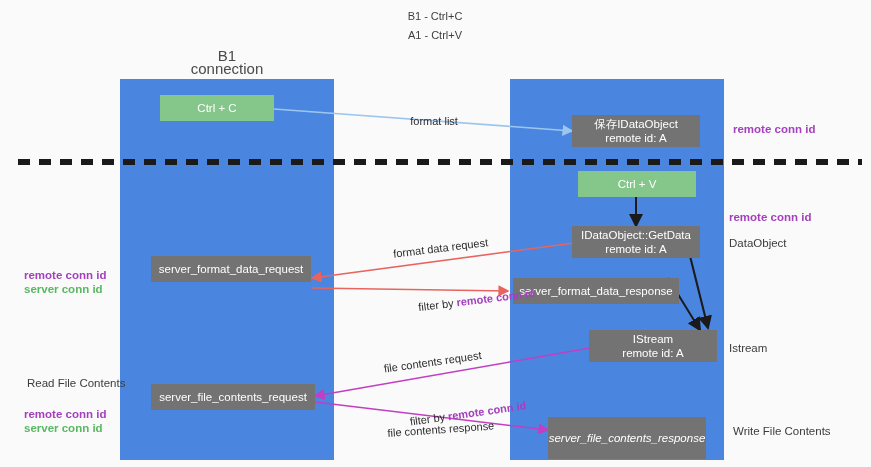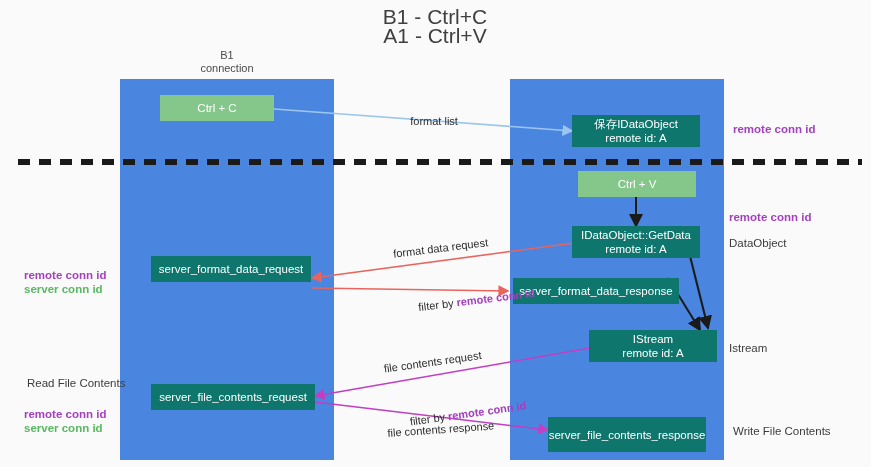--- a/index.html
+++ b/index.html
@@ -22,49 +22,49 @@
     background: #fafafa;
   }
   .col-band {
     position: absolute;
     background: #4a86e0;
   }
   .title {
     position: absolute;
     text-align: center;
     color: #404040;
-    font-size: 21px;
+    font-size: 11px;
     line-height: 19px;
     white-space: pre;
   }
   .colhead {
     position: absolute;
     text-align: center;
     color: #4a4a4a;
-    font-size: 11px;
+    font-size: 15px;
     line-height: 13px;
     white-space: pre;
   }
   .node {
     position: absolute;
     box-sizing: border-box;
     display: flex;
     flex-direction: column;
     align-items: center;
     justify-content: center;
     text-align: center;
     color: #ffffff;
     font-size: 11.5px;
     line-height: 14px;
     white-space: pre;
     padding: 2px 4px;
   }
   .node.green { background: #85c78a; }
   .node.orange { background: #f9b košt; }
-  .node.orange { background: #0f766e; }
+  .node.orange { background: #737373; }
   .sidelabel {
     position: absolute;
     font-size: 11.5px;
     line-height: 15px;
     white-space: pre;
   }
   .sidelabel.plain { color: #3c3c3c; }
   .sidelabel.purple { color: #a43fbe; font-weight: bold; }
   .sidelabel.green { color: #59b862; font-weight: bold; }
   .edgelabel {
@@ -144,21 +144,21 @@
 
   <div class="node orange" style="left:151px; top:256px; width:160px; height:26px;">server_format_data_request</div>
 
   <div class="node orange" style="left:513px; top:278px; width:166px; height:26px;">server_format_data_response</div>
 
   <div class="node orange" style="left:589px; top:330px; width:128px; height:32px;">IStream
 remote id: A</div>
 
   <div class="node orange" style="left:151px; top:384px; width:164px; height:26px;">server_file_contents_request</div>
 
-  <div class="node orange" style="left:548px; top:417px; width:158px; height:35px;">server_file_contents_response</div>
+  <div class="node orange" style="left:548px; top:417px; width:158px; height:42px;font-style:italic;">server_file_contents_response</div>
 
   <div class="edgelabel" style="left:398px; top:100px;">
     <span>format list</span>
   </div>
 
   <div class="edgelabel" style="left:389px; top:219px; transform: rotate(-7deg); transform-origin: left top;">
     <div>format data request</div>
     <div>
       <span>filter by </span><span class="hi-purple">remote conn id</span>
     </div>

